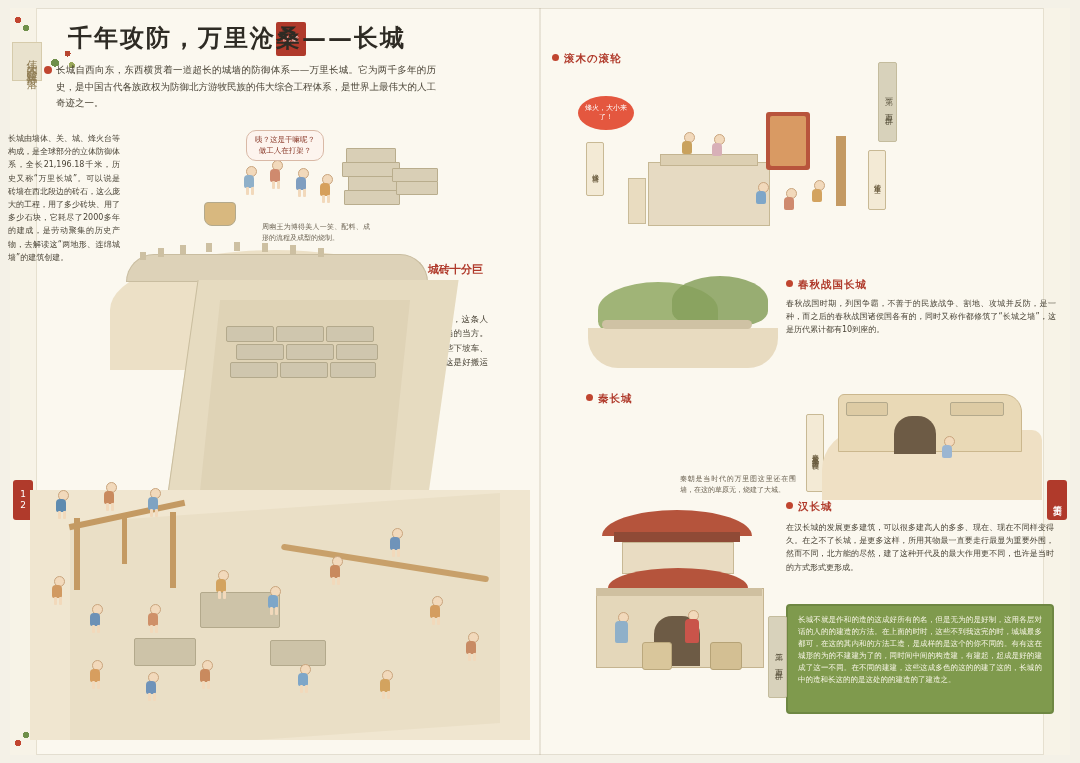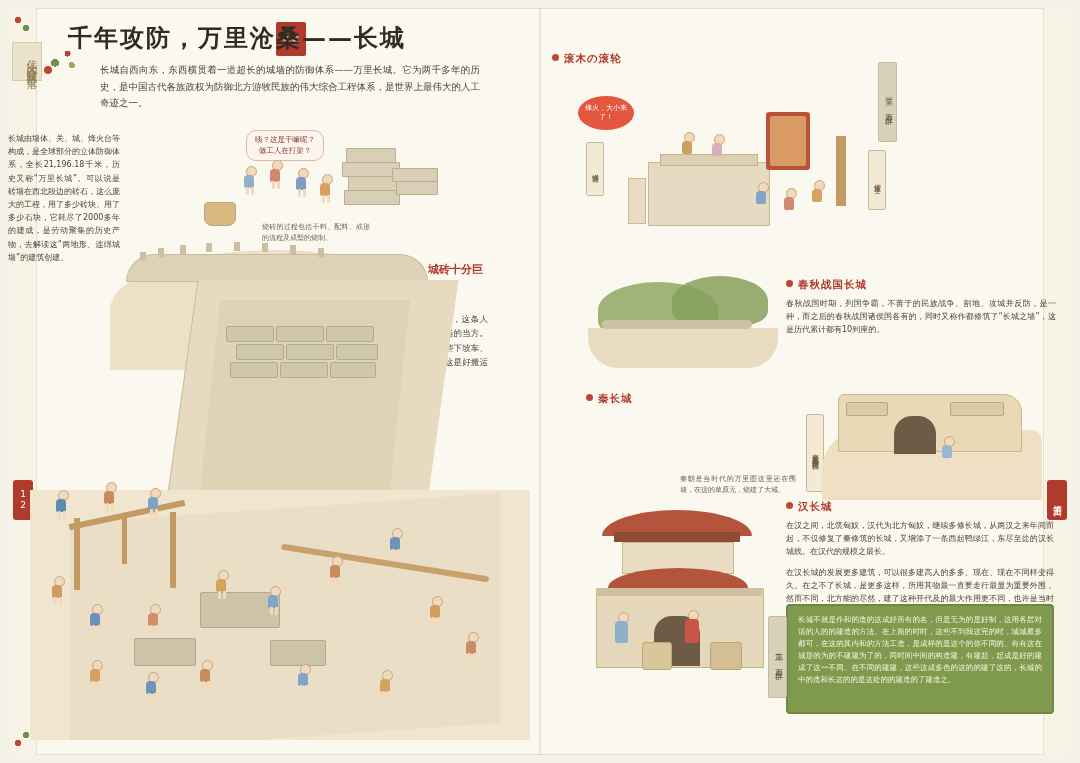--- a/index.html
+++ b/index.html
@@ -88,21 +88,21 @@
       radial-gradient(circle at 60% 28%, #b7452f 0 3px, transparent 3px),
       radial-gradient(circle at 72% 62%, #9aa85a 0 3px, transparent 3px);}
   .title{
     position:absolute;left:62px;top:22px;width:350px;
     text-align:center;
     font-family:"DejaVu Serif","Liberation Serif",serif;
     font-size:24px;font-weight:bold;color:#2e2b24;letter-spacing:2px;
   }
   .subtitle{
     position:absolute;left:56px;top:62px;width:380px;
-    font-size:9.5px;line-height:1.75;color:#4a4437;text-align:justify;margin-left:44px;
+    font-size:9.5px;line-height:1.75;color:#4a4437;text-align:justify;
   }
   .sub-dot{
     position:absolute;left:44px;top:66px;width:8px;height:8px;
     border-radius:50%;background:#c0452f;
   }
   .left-note{
     position:absolute;left:8px;top:132px;width:112px;
     font-size:8px;line-height:1.65;color:#4a4437;text-align:justify;
   }
   .q-bubble{
@@ -268,21 +268,21 @@
       <div class="head" style="left:2px;top:0;"></div>
       <div class="body" style="left:0;top:9px;background:#d6a05c;"></div>
       <div class="leg" style="left:2px;top:21px;"></div>
         <div class="leg" style="left:7px;top:21px;"></div>
     </div>
   </div>
 
   <div class="q-bubble">
     <span class="b">咦？这是干嘛呢？做工人在打架？</span>
   </div>
-  <div class="cap-brick">烧砖的过程包括干料、配料、成形的流程及成型的烧制。</div>
+  <div class="cap-brick">周幽王为博得美人一笑、配料、成形的流程及成型的烧制。</div>
 
   <div class="hl-head">
     <span class="dot"></span><span>长城造势既绵险峻，而且条石、城砖十分巨大，古人是怎么修建长城的呢？</span>
   </div>
   <div class="hl-body">了解古象事人力的重点，而人力是当时的方法，这条人背、肩扛、两侧推，有马拉车下车，另之抬到当的当方。这样，倾动的古人也会用马道是这样工具，这些下坡车、滚木の滚轮、进滚筒，为量如缺、可等发条或这是好搬运的。</div>
 
   <div class="ill" style="left:30px;top:240px;width:500px;height:500px;overflow:hidden;">
 
     <div class="hill" style="left:80px;top:10px;width:330px;height:120px;background:#ece0c6;"></div>
     <div class="wall-body" style="left:96px;top:14px;width:300px;height:26px;border-radius:120px 120px 0 0;background:#ddd2b8;"></div>
@@ -495,21 +495,20 @@
     <div class="stone" style="left:24px;top:30px;width:40px;height:12px;background:#ddcba4;"></div>
     <div class="stone" style="left:128px;top:30px;width:52px;height:12px;background:#ddcba4;"></div>
     <div class="fig" style="left:120px;top:64px;">
         <div class="head" style="left:2px;top:0;"></div>
         <div class="body" style="left:0;top:9px;background:#9bb6d2;"></div>
       </div>
   </div>
 
   <div class="sec" style="left:786px;top:500px;width:268px;">
     <h3><span class="dot"></span><span>汉长城</span></h3>
-    <p>在汉之间，北筑匈奴，汉代为北方匈奴，继续多修长城，从两汉之来年间而起，不仅修复了秦修筑的长城，又增添了一条西起鸭绿江，东尽至盐的汉长城线。在汉代的规模之最长。</p>
     <p style="margin-top:7px;">在汉长城的发展更多建筑，可以很多建高人的多多、现在、现在不同样变得久。在之不了长城，是更多这样，所用其物最一直要走行最显为重要外围，然而不同，北方能的尽然，建了这种开代及的最大作用更不同，也许是当时的方式形式更形成。</p>
   </div>
 
   <div class="ill" style="left:580px;top:498px;width:200px;height:200px;">
     <div class="roof" style="left:22px;top:12px;width:150px;height:26px;"></div>
     <div style="position:absolute;left:34px;top:34px;width:126px;height:10px;background:#8f4a36;"></div>
     <div style="position:absolute;left:42px;top:44px;width:110px;height:30px;background:#e9dcc2;border:1px solid #c8b894;"></div>
     <div class="roof" style="left:28px;top:70px;width:140px;height:20px;"></div>
     <div style="position:absolute;left:16px;top:90px;width:166px;height:78px;background:#e4d7ba;border:1px solid #c5b490;"></div>
     <div class="dark-arch" style="left:74px;top:118px;width:46px;height:50px;"></div>

